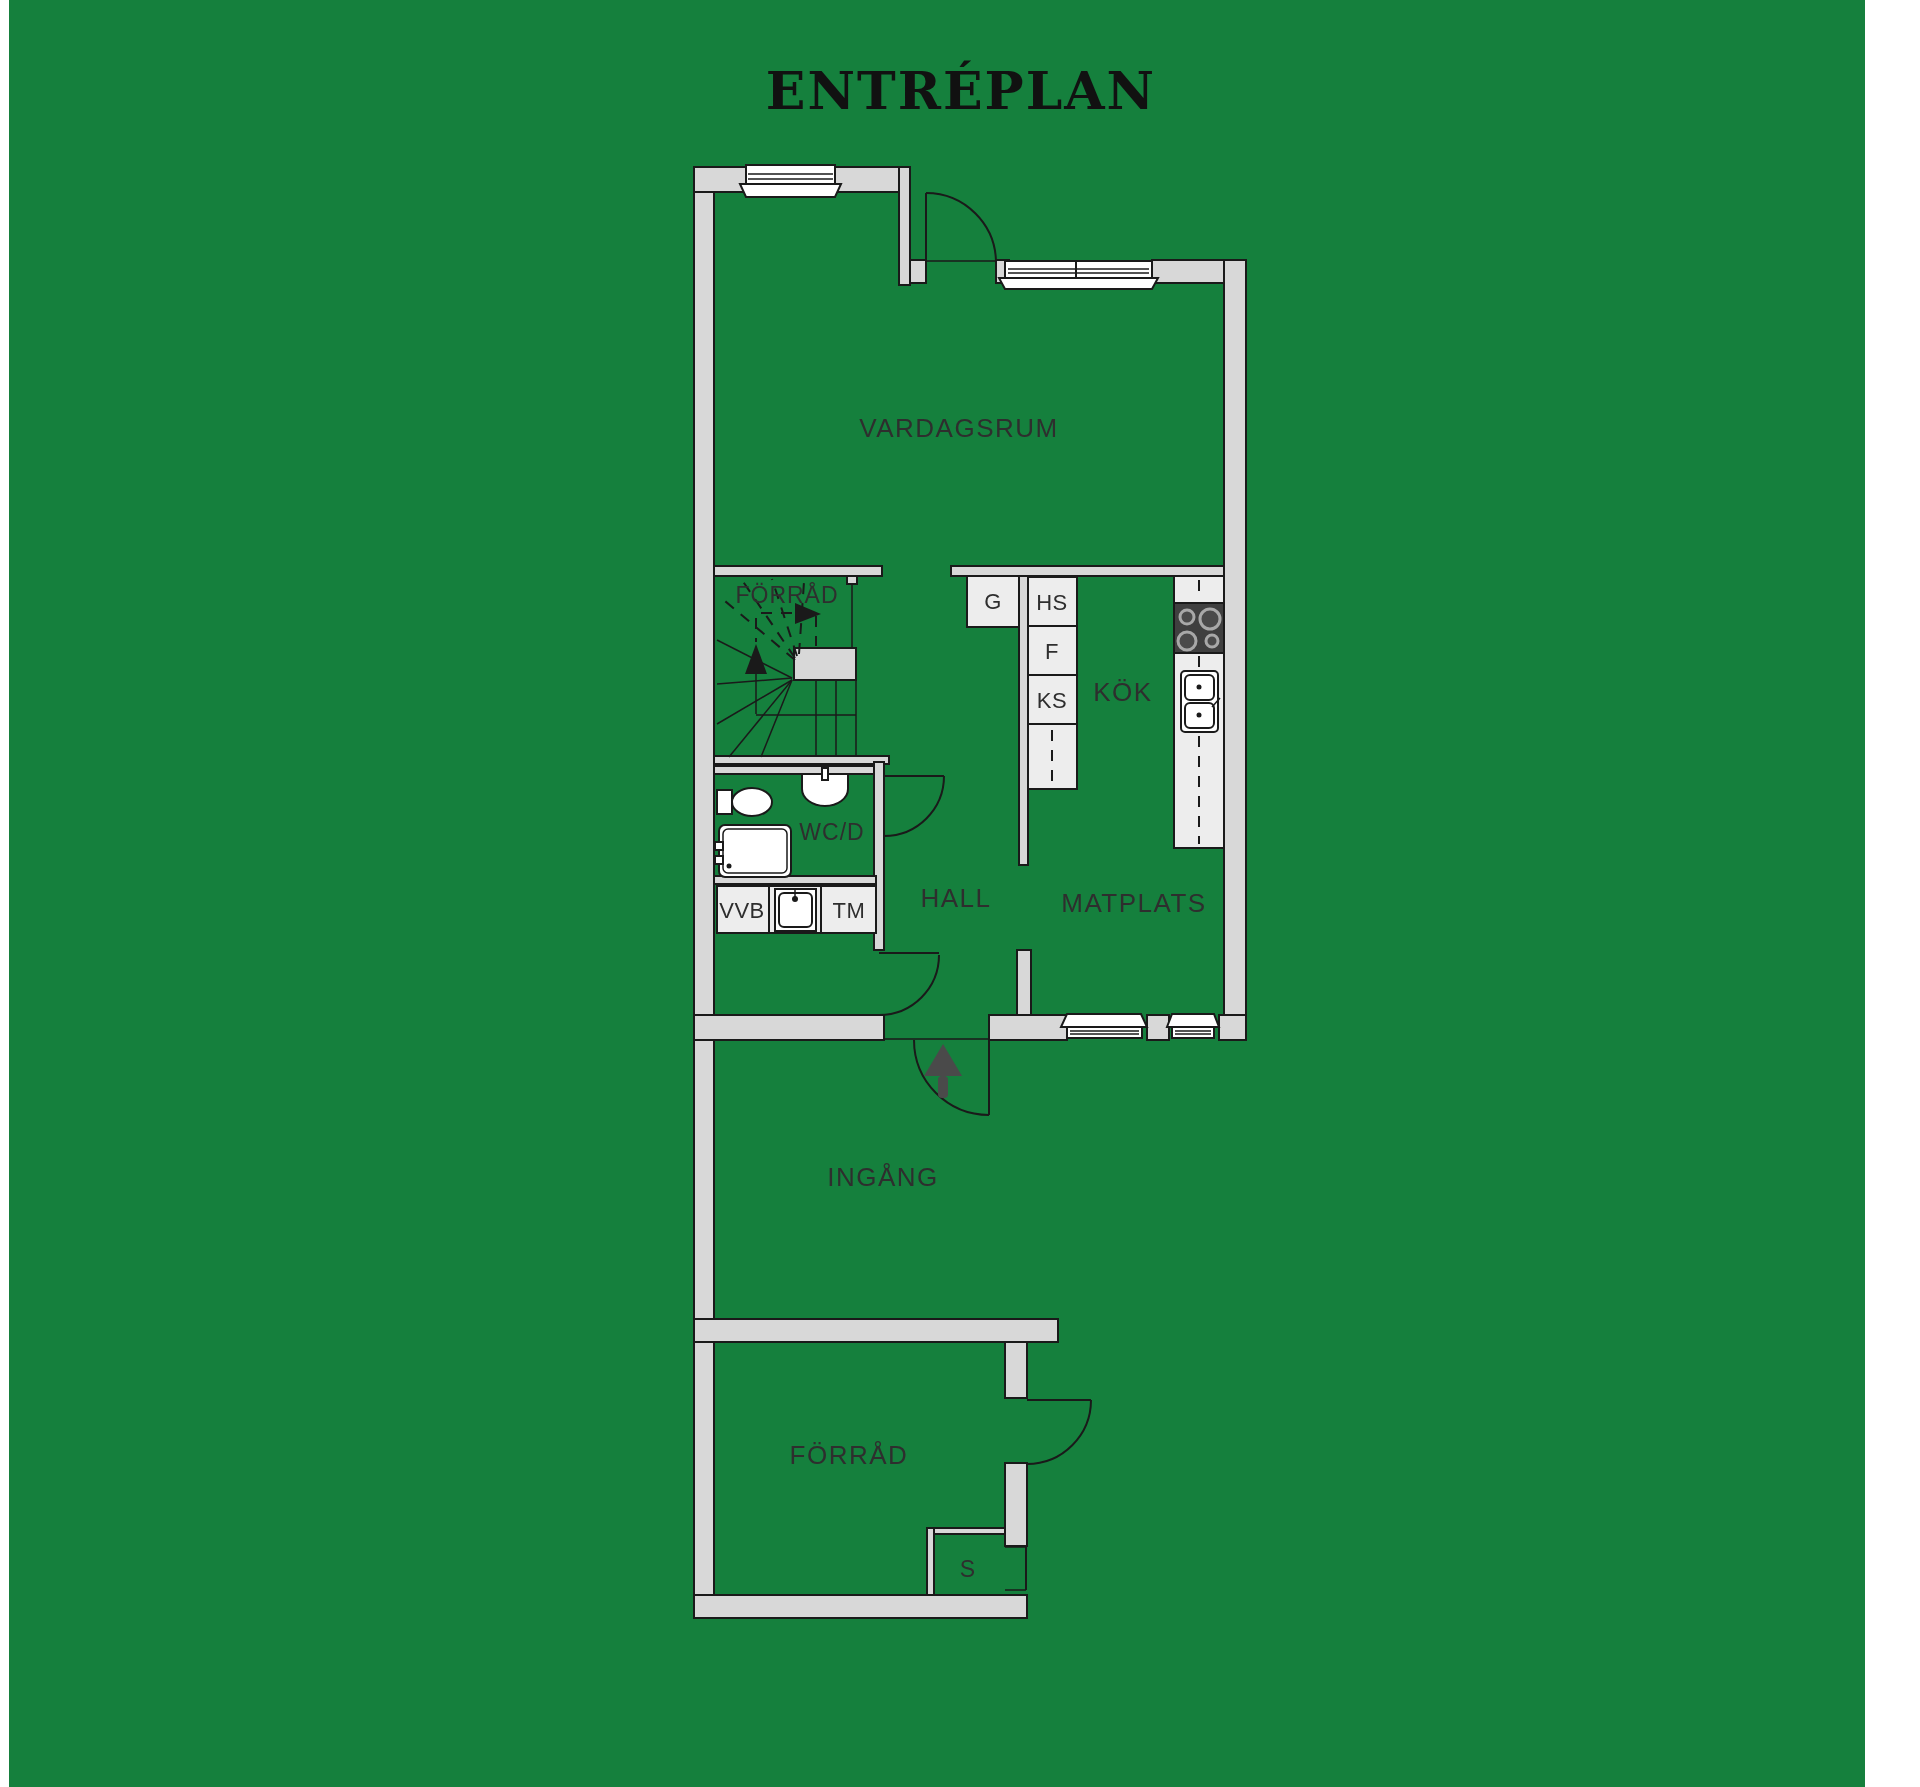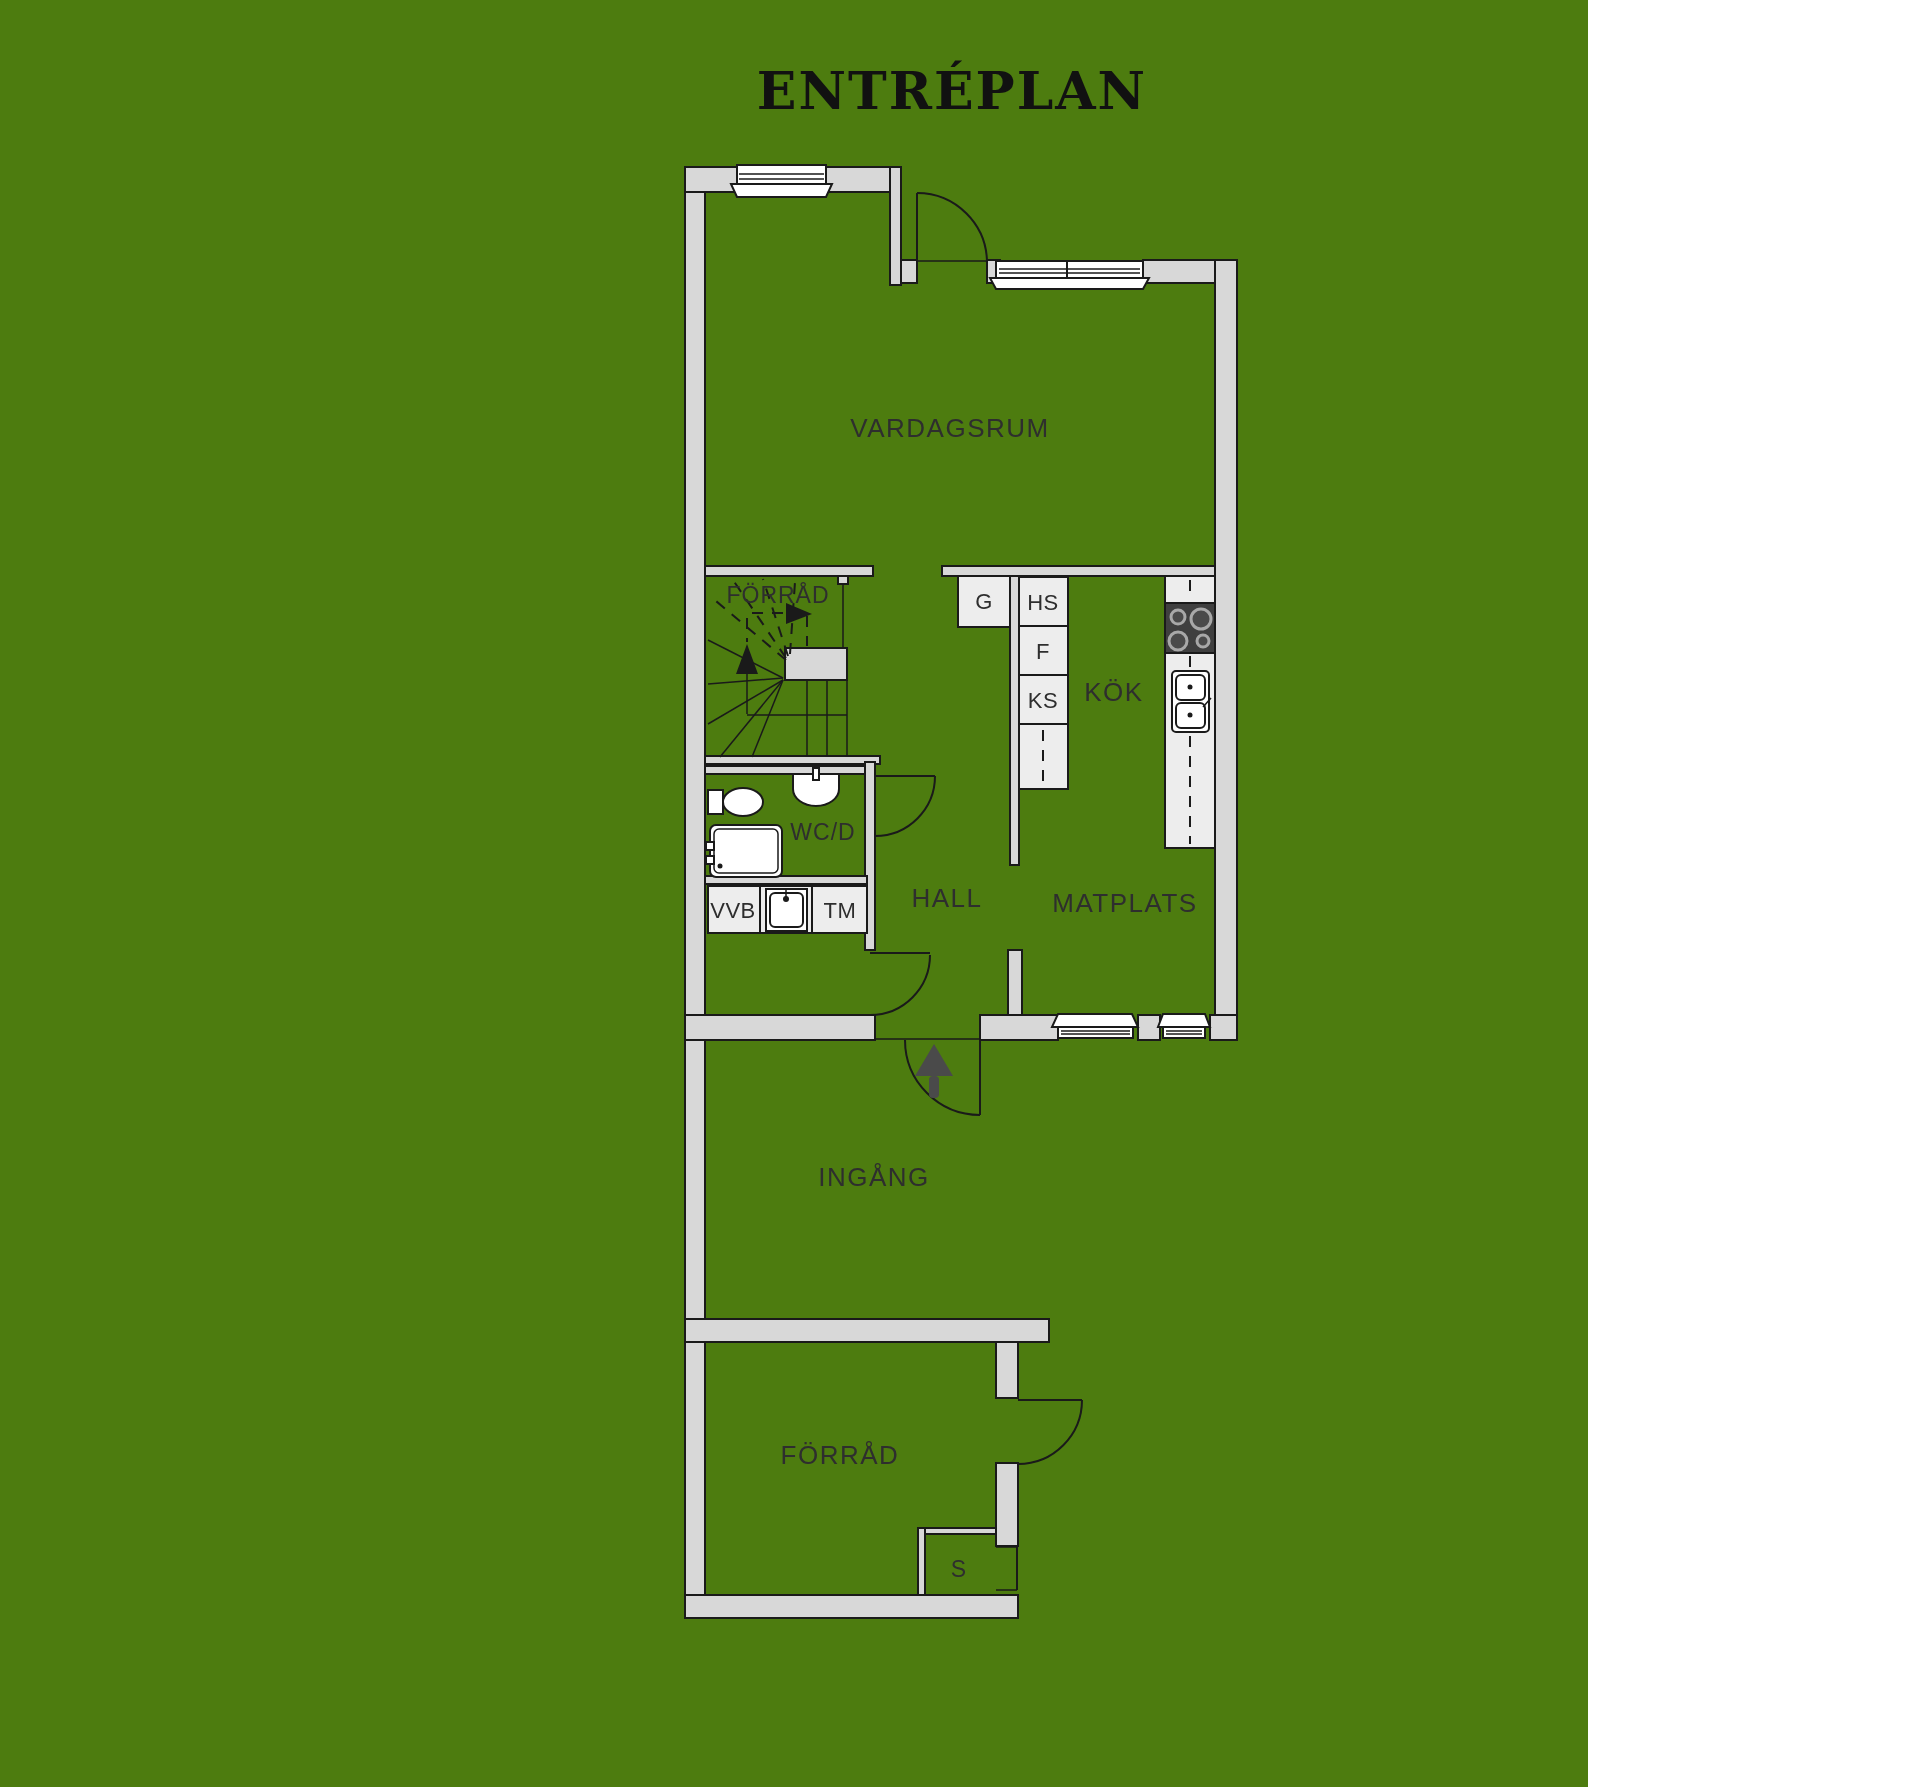--- a/index.html
+++ b/index.html
@@ -1,16 +1,16 @@
 <!DOCTYPE html>
 <html><head>
 <meta charset="utf-8">
 <style>
   html,body{margin:0;padding:0;background:#ffffff;width:1920px;height:1787px;overflow:hidden;}
-  .page{position:relative;width:1588px;height:1787px;background:#4d7c0f;font-family:"Liberation Sans",sans-serif;}
+  .page{position:relative;width:1856px;height:1787px;background:#15803d;font-family:"Liberation Sans",sans-serif;margin-left:9px;}
   .title{
     position:absolute;top:60px;left:952px;transform:translateX(-50%);
     font-family:"DejaVu Serif","Liberation Serif",serif;
     font-weight:700;font-size:52px;letter-spacing:2px;color:#111;white-space:nowrap;
   }
   svg text{font-family:"Liberation Sans",sans-serif;fill:#2e2e2e;text-anchor:middle;}
   .room-label{font-size:26px;letter-spacing:1.5px;}
   .small-label{font-size:23px;letter-spacing:1px;}
   .cab-label{font-size:22px;letter-spacing:0.5px;}
   .wall{fill:#d8d8d8;stroke:#1a1a1a;stroke-width:2;}

